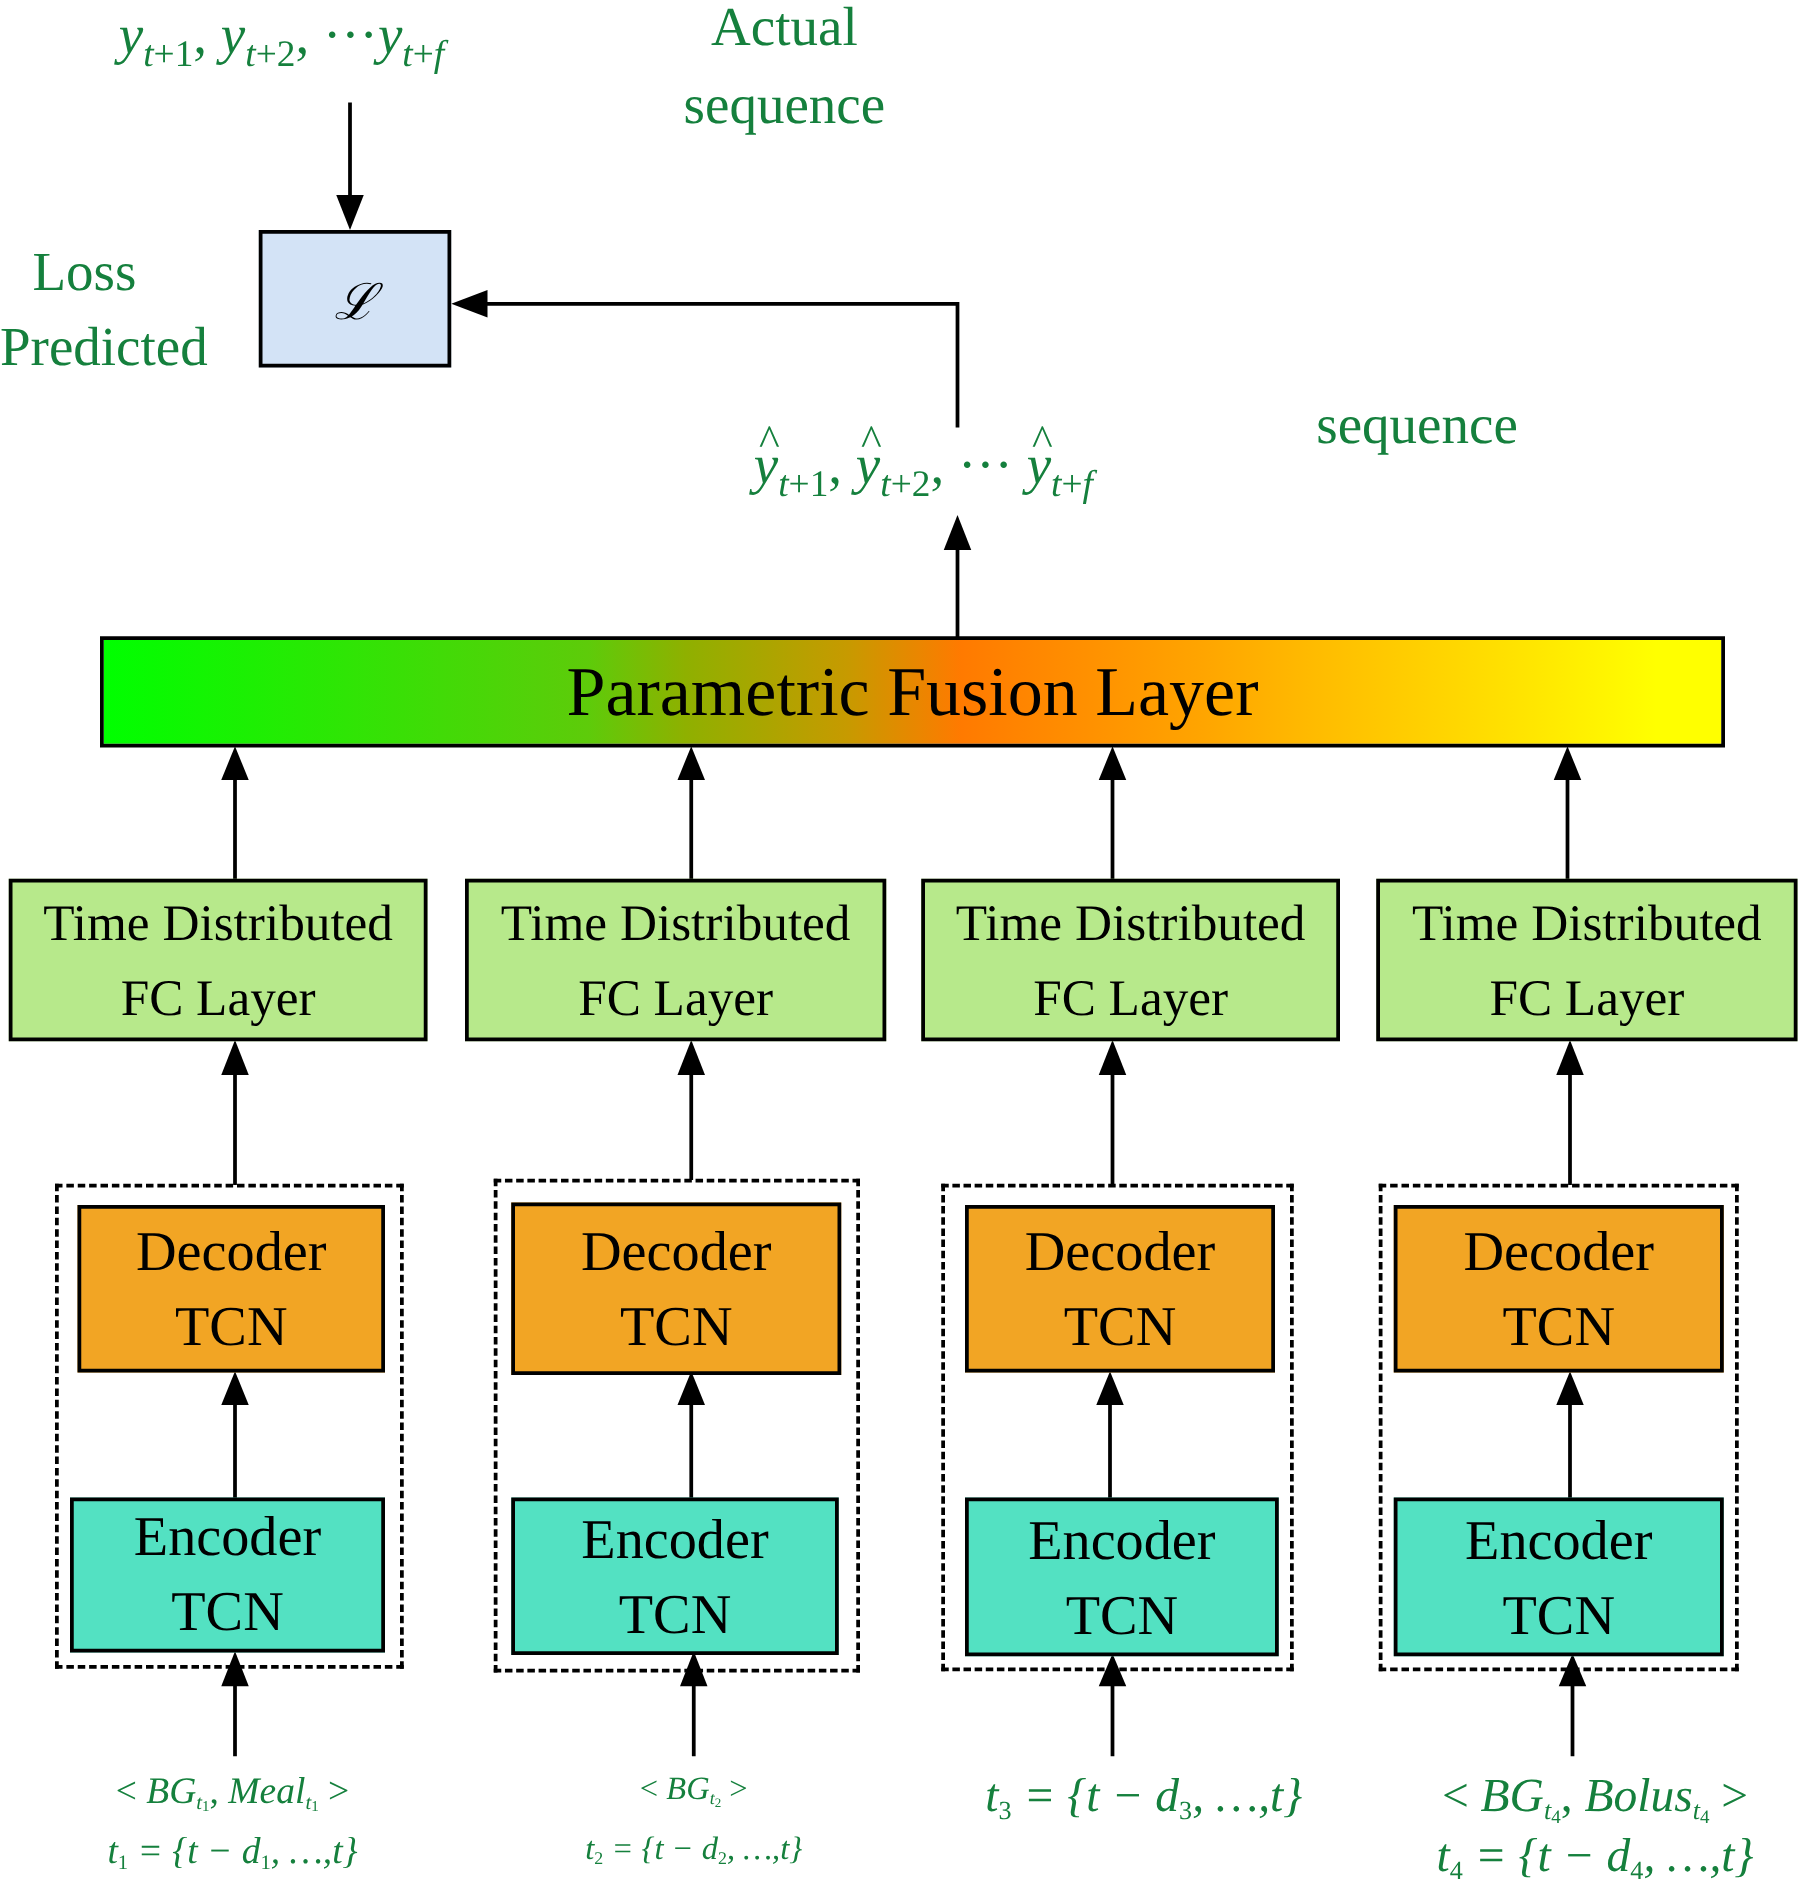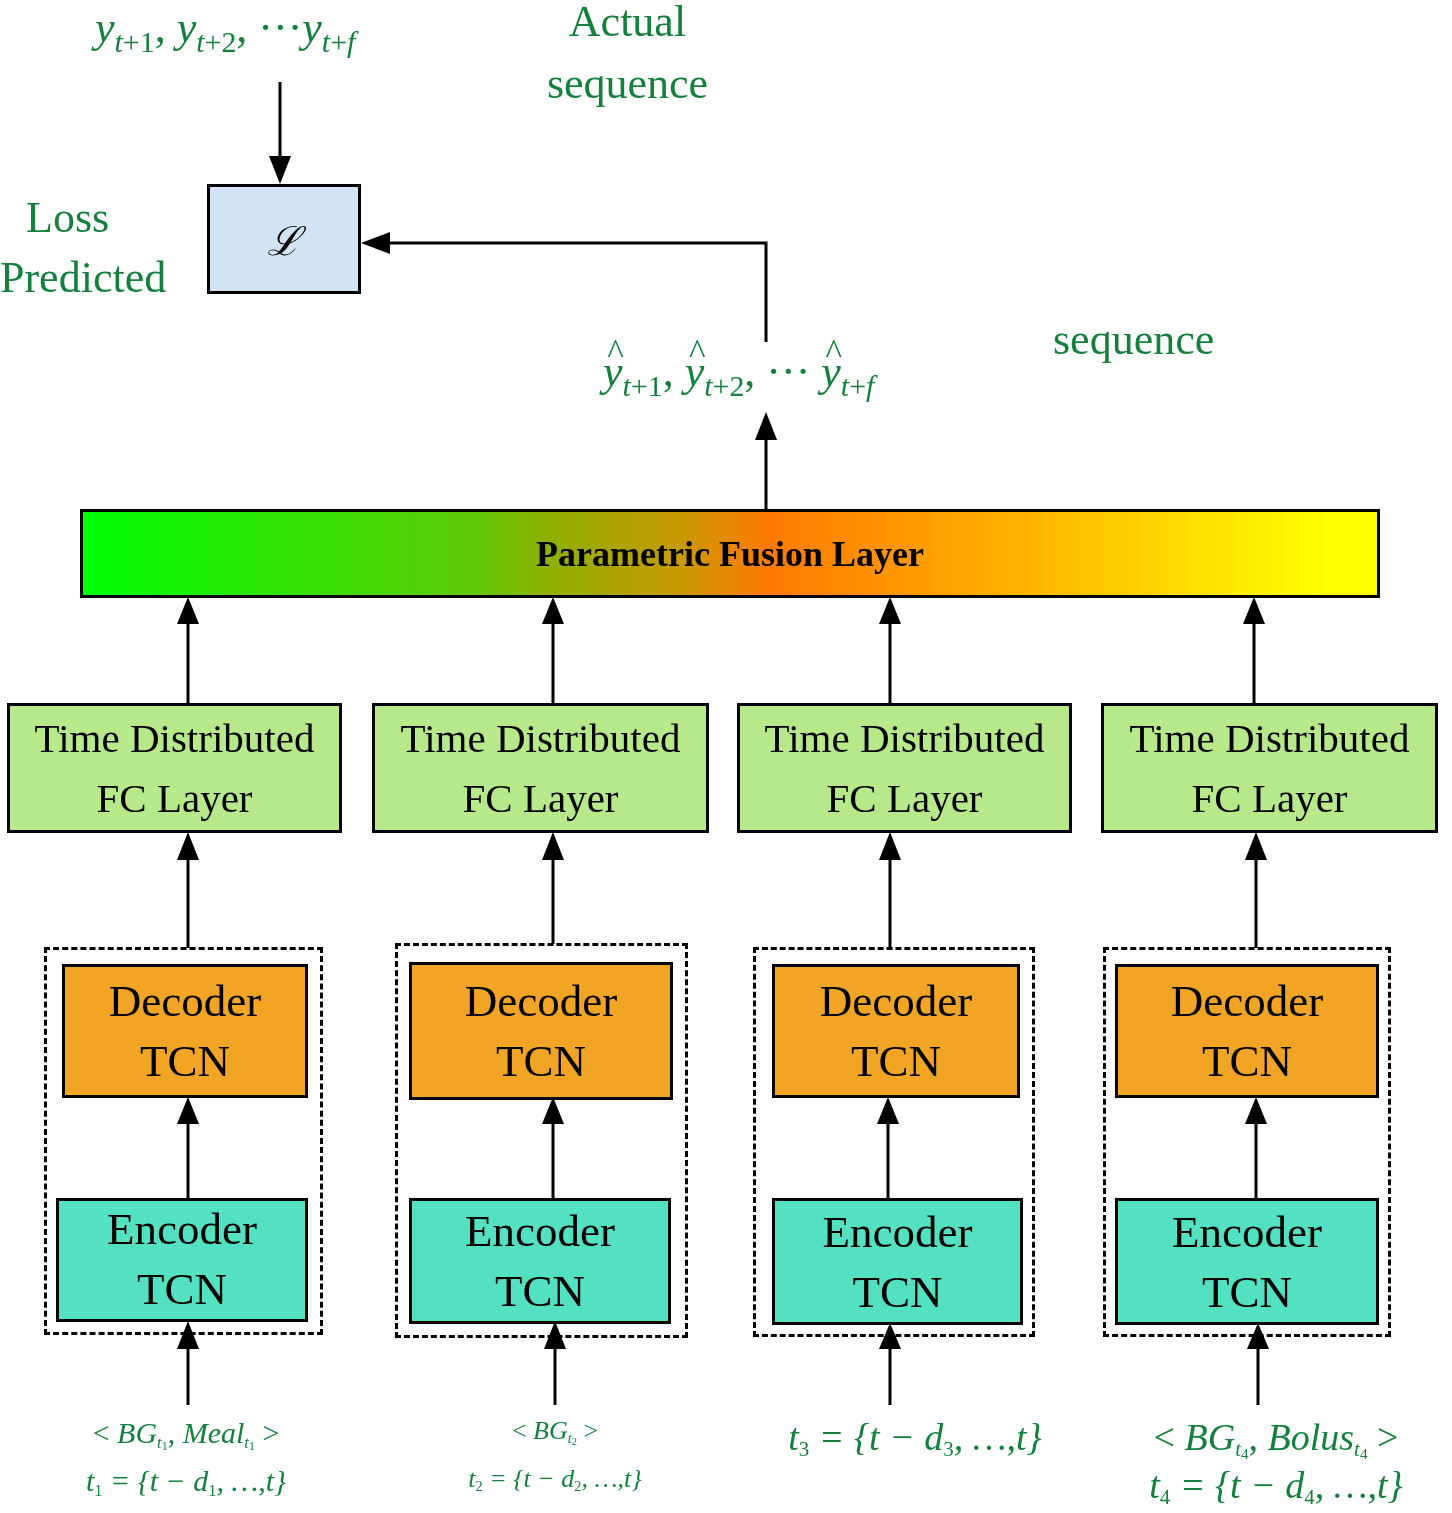--- a/index.html
+++ b/index.html
@@ -6,21 +6,21 @@
   body { width: 1452px; height: 1513px; position: relative; overflow: hidden;
          font-family: "Liberation Serif", "DejaVu Serif", serif; color: #000; }
   svg#diagram { position: absolute; left: 0; top: 0; }
   .lbl { position: absolute; font-family: "Liberation Serif", "DejaVu Serif", serif; color: #15803d; line-height: 1; white-space: nowrap; }
   .math { font-style: italic; }
   .box { position: absolute; box-sizing: border-box; border: 3px solid #000; display: flex; flex-direction: column; align-items: center; justify-content: center; text-align: center; }
   .fc { background: #b7e98b; font-size: 41px; line-height: 60px; }
   .dec { background: #f2a524; font-size: 45px; line-height: 60px; }
   .enc { background: #53e1c2; font-size: 45px; line-height: 60px; justify-content: flex-end; }
   .loss { background: #d3e3f6; }
-  .fusion { background: linear-gradient(to right, #00ff00 0%, #5ecb0a 30%, #8fb000 36%, #c79a00 46%, #ff7a00 53%, #ffa500 68%, #ffd200 82%, #ffff00 96%); font-weight: bold; font-size: 36px; }
+  .fusion { background: linear-gradient(to right, #00ff00 0%, #5ecb0a 30%, #8fb000 36%, #c79a00 46%, #ff7a00 53%, #ffa500 68%, #ffd200 82%, #ffff00 96%); font-weight: normal; font-size: 56px; }
   .dashed { position: absolute; box-sizing: border-box; border: 3px dashed #000; }
   .sub { font-size: 0.68em; vertical-align: -0.35em; }
   .sub2 { font-size: 0.55em; vertical-align: -0.3em; }
   .hat { position: relative; display: inline-block; }
   .hat::before { content: "^"; position: absolute; left: 0.12em; top: -0.42em; font-style: normal; font-size: 0.8em; }
   .center { text-align: center; }
 </style>
 </head>
 <body>
 

